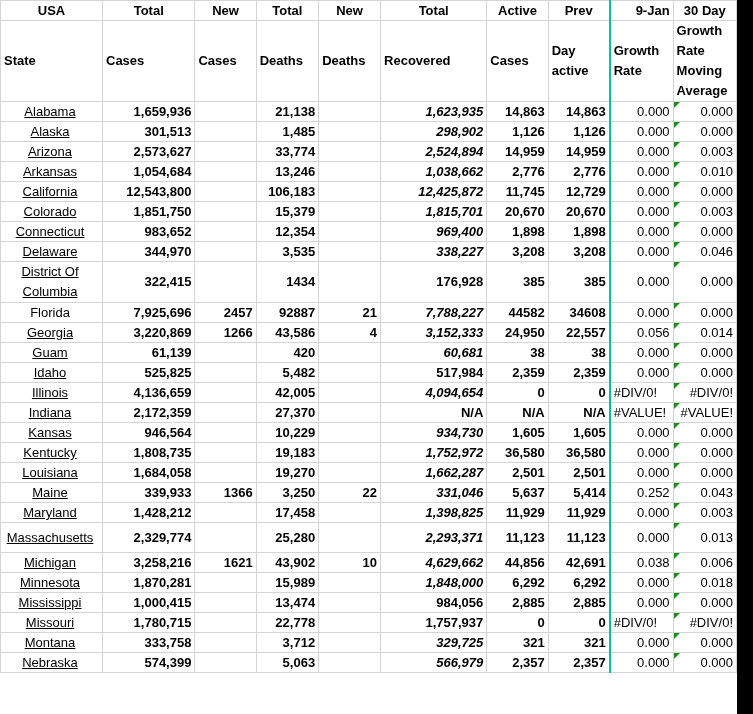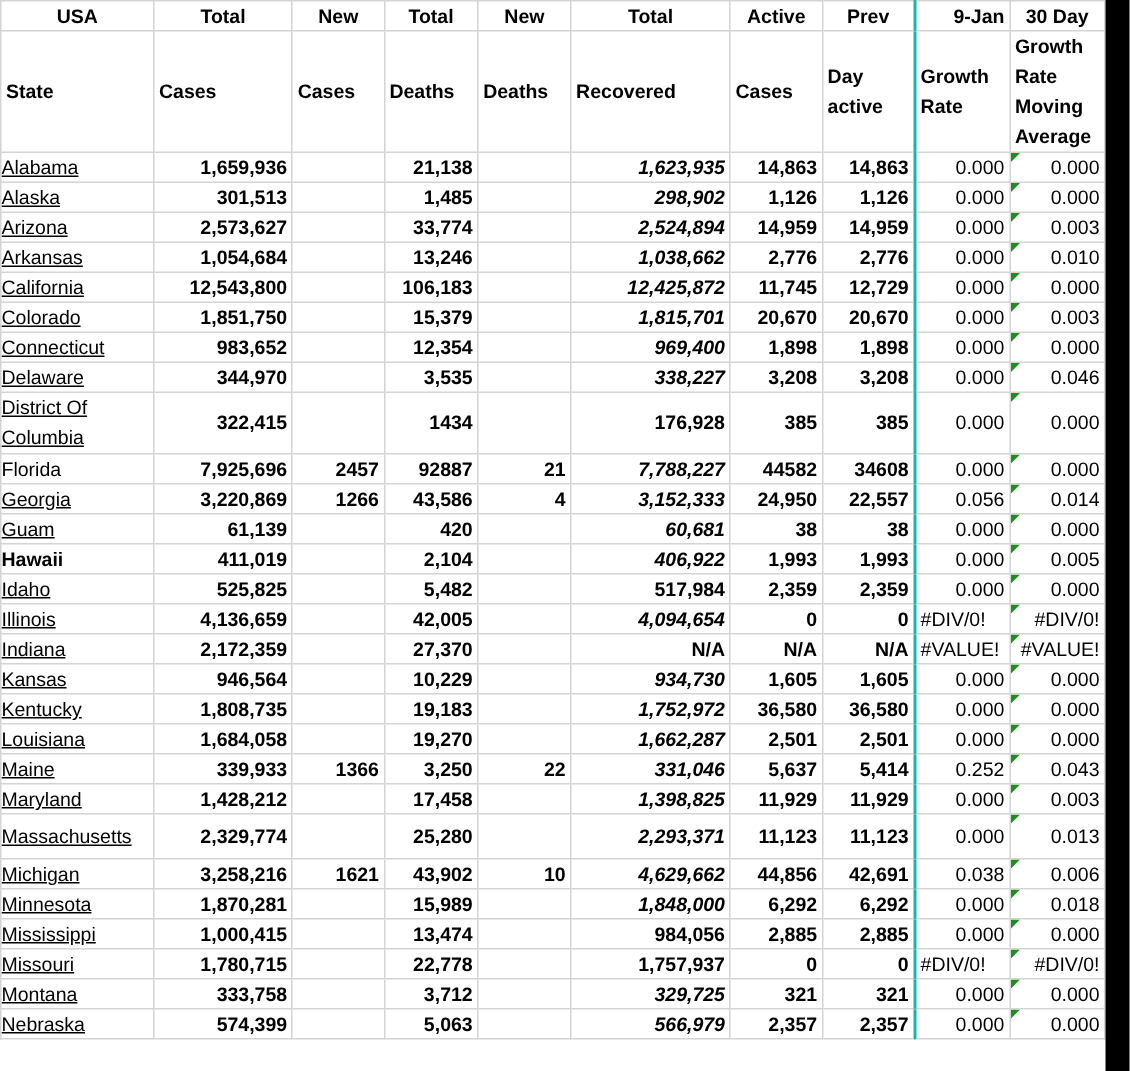--- a/index.html
+++ b/index.html
@@ -12,21 +12,21 @@
   td.r { text-align:right; }
   td.b { font-weight:bold; }
   td.i { font-style:italic; }
   td.thickR { border-right:2px solid #14b8a6; }
   .hdr1 td { height:20px; font-weight:bold; text-align:center; }
   .hdr1 td.right { text-align:right; }
   .hdr2 td { height:80px; font-weight:bold; text-align:left; line-height:20px; white-space:normal; }
   tr.row td { height:20px; line-height:19px; }
   tr.row.tall td { height:40px; line-height:20px; }
   tr.row.mid td { height:30px; }
-  .state { text-decoration:underline; text-align:left; padding-left:0; }
+  .state { text-decoration:underline; text-align:center; padding-left:0; }
   .state.plain { text-decoration:none; }
   .state.bold { font-weight:bold; text-decoration:none; }
   .state.wrap { white-space:normal;text-decoration:underline; }
   .tri { position:relative; }
   .tri::before { content:""; position:absolute; left:0; top:0; width:0; height:0;
                  border-top:6px solid #1e8e1e; border-right:6px solid transparent; }
 </style>
 </head>
 <body>
 
@@ -207,32 +207,20 @@
           <td class="r b"></td>
           <td class="r b">420</td>
           <td class="r b"></td>
           <td class="r b i">60,681</td>
           <td class="r b">38</td>
           <td class="r b thickR">38</td>
           <td class="r">0.000</td>
           <td class="r tri">0.000</td>
         </tr>
         <tr class="row">
-          <td class="state bold">Hawaii</td>
-          <td class="r b">411,019</td>
-          <td class="r b"></td>
-          <td class="r b">2,104</td>
-          <td class="r b"></td>
-          <td class="r b i">406,922</td>
-          <td class="r b">1,993</td>
-          <td class="r b thickR">1,993</td>
-          <td class="r">0.000</td>
-          <td class="r tri">0.005</td>
-        </tr>
-        <tr class="row">
           <td class="state">Idaho</td>
           <td class="r b">525,825</td>
           <td class="r b"></td>
           <td class="r b">5,482</td>
           <td class="r b"></td>
           <td class="r b">517,984</td>
           <td class="r b">2,359</td>
           <td class="r b thickR">2,359</td>
           <td class="r">0.000</td>
           <td class="r tri">0.000</td>

